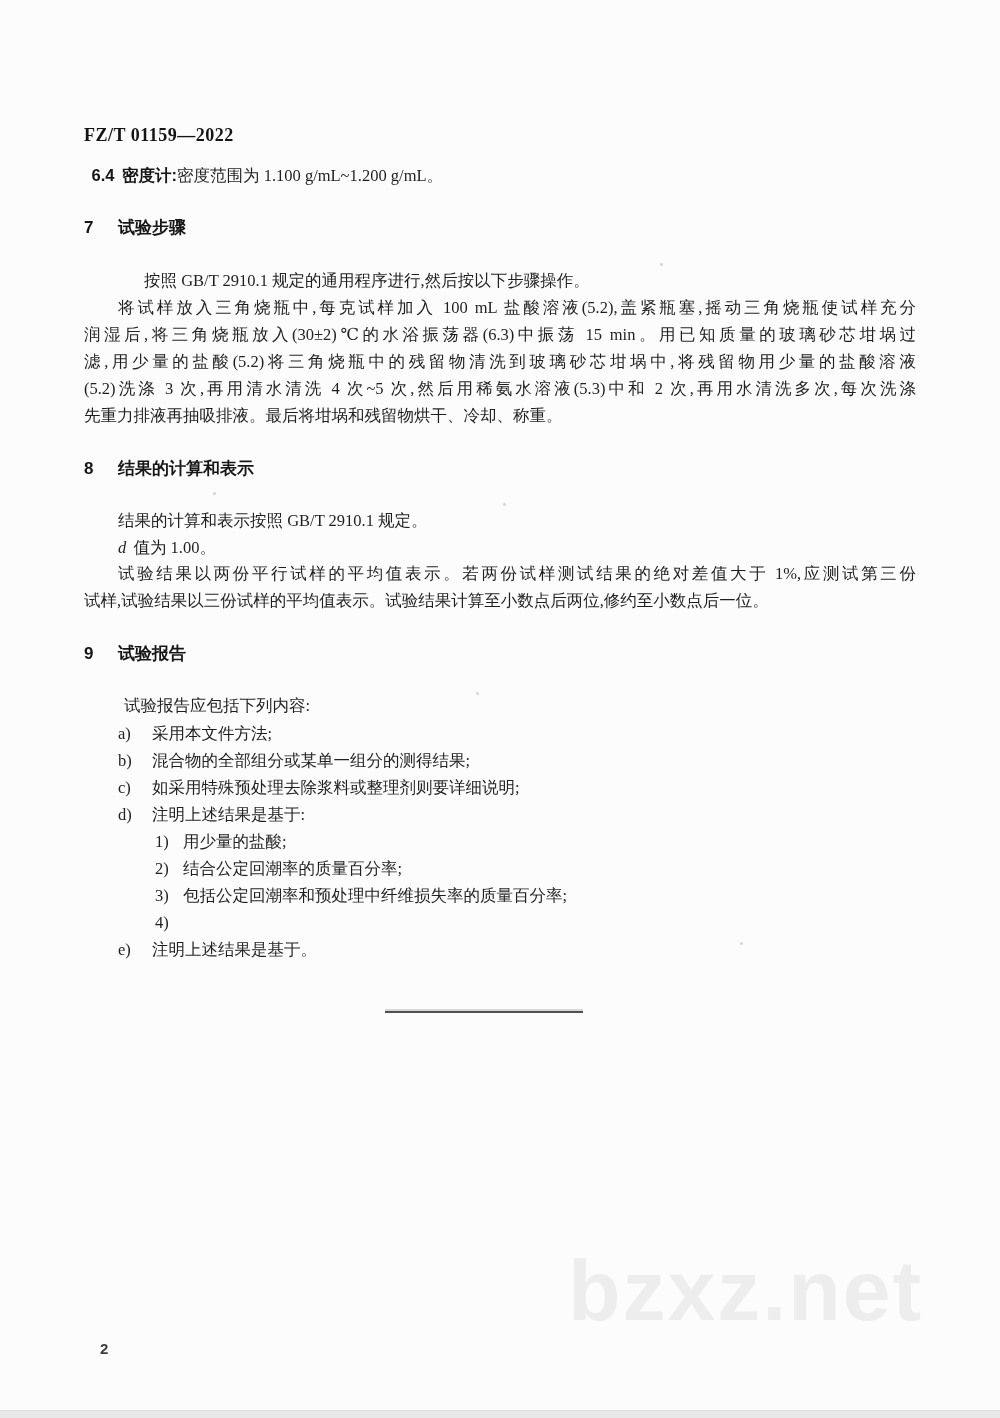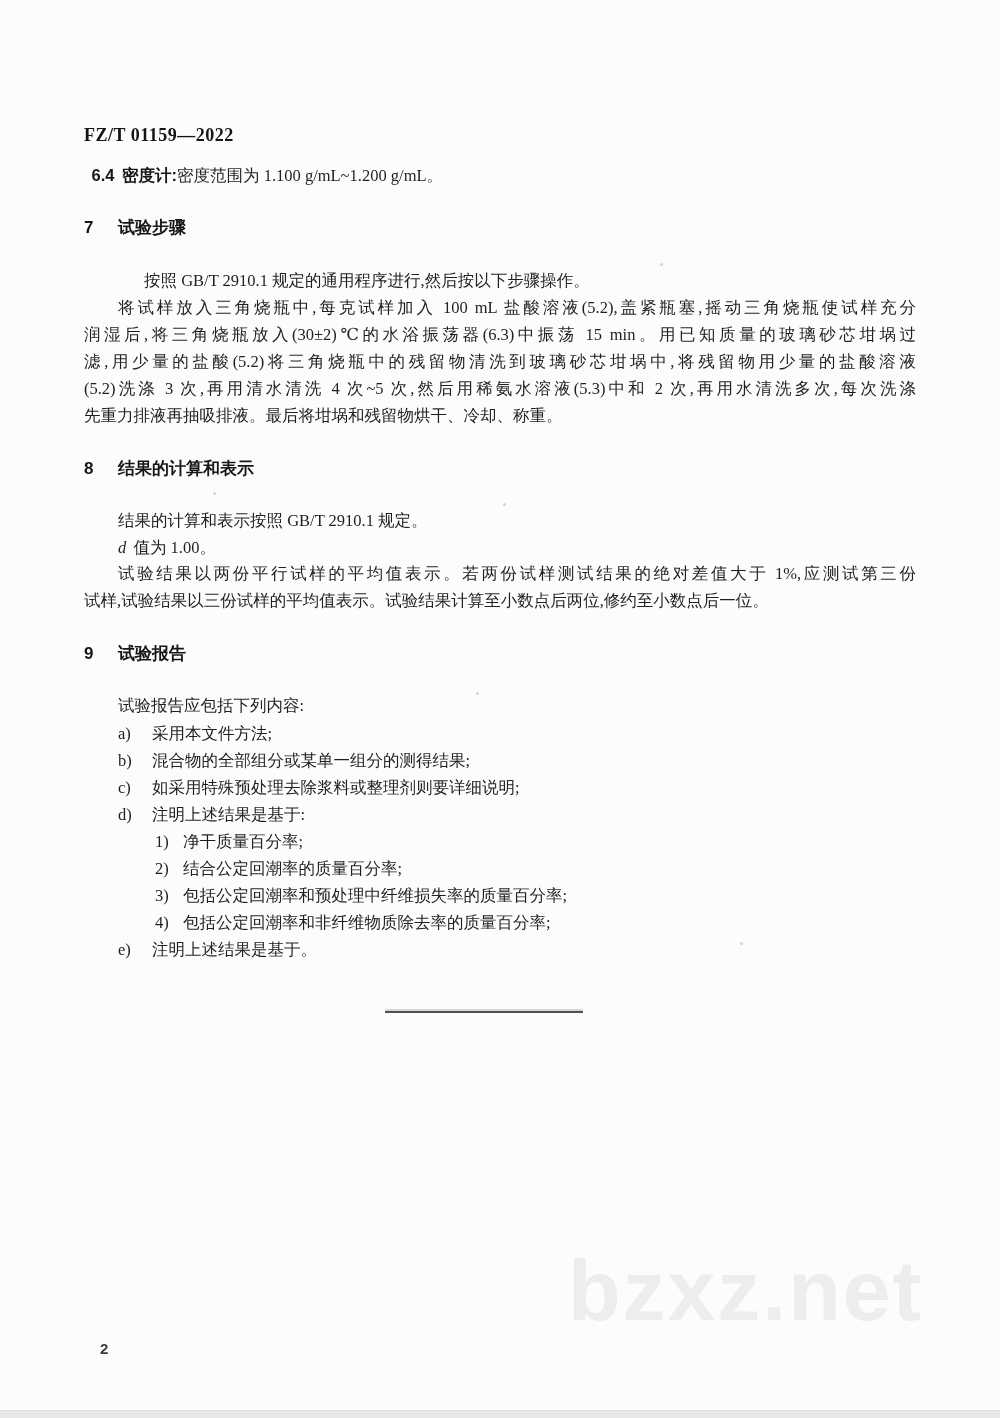--- a/index.html
+++ b/index.html
@@ -100,54 +100,53 @@
 
   <div class="abs body-text para" style="left:84px; top:560px;">
     <div class="line jline indent">试验结果以两份平行试样的平均值表示。若两份试样测试结果的绝对差值大于 1%,应测试第三份</div>
     <div class="line">试样,试验结果以三份试样的平均值表示。试验结果计算至小数点后两位,修约至小数点后一位。</div>
   </div>
 
   <div class="abs heading" style="left:84px; top:640px;">
     <span class="hnum">9</span><span>试验报告</span>
   </div>
 
-  <div class="abs body-text" style="left:118px; top:692px;">试验报告应包括下列内容:</div>
+  <div class="abs body-text" style="left:124px; top:692px;">试验报告应包括下列内容:</div>
 
   <div class="abs list" style="left:84px; top:720px;">
     <div class="lrow">
       <span class="lbl">a)</span>
       <span>采用本文件方法;</span>
     </div>
     <div class="lrow">
       <span class="lbl">b)</span>
       <span>混合物的全部组分或某单一组分的测得结果;</span>
     </div>
     <div class="lrow">
       <span class="lbl">c)</span>
       <span>如采用特殊预处理去除浆料或整理剂则要详细说明;</span>
     </div>
     <div class="lrow">
       <span class="lbl">d)</span>
       <span>注明上述结果是基于:</span>
     </div>
     <div class="lrow sub">
       <span class="lbl">1)</span>
-      <span>净干质量百分率;</span>
+      <span>用少量的盐酸;</span>
     </div>
     <div class="lrow sub">
       <span class="lbl">2)</span>
       <span>结合公定回潮率的质量百分率;</span>
     </div>
     <div class="lrow sub">
       <span class="lbl">3)</span>
       <span>包括公定回潮率和预处理中纤维损失率的质量百分率;</span>
     </div>
     <div class="lrow sub">
       <span class="lbl">4)</span>
-      <span>包括公定回潮率和非纤维物质除去率的质量百分率;</span>
     </div>
     <div class="lrow">
       <span class="lbl">e)</span>
       <span>注明上述结果是基于。</span>
     </div>
   </div>
 
   <div class="abs end-rule"></div>
 
   <div class="abs watermark">bzxz.net</div>

